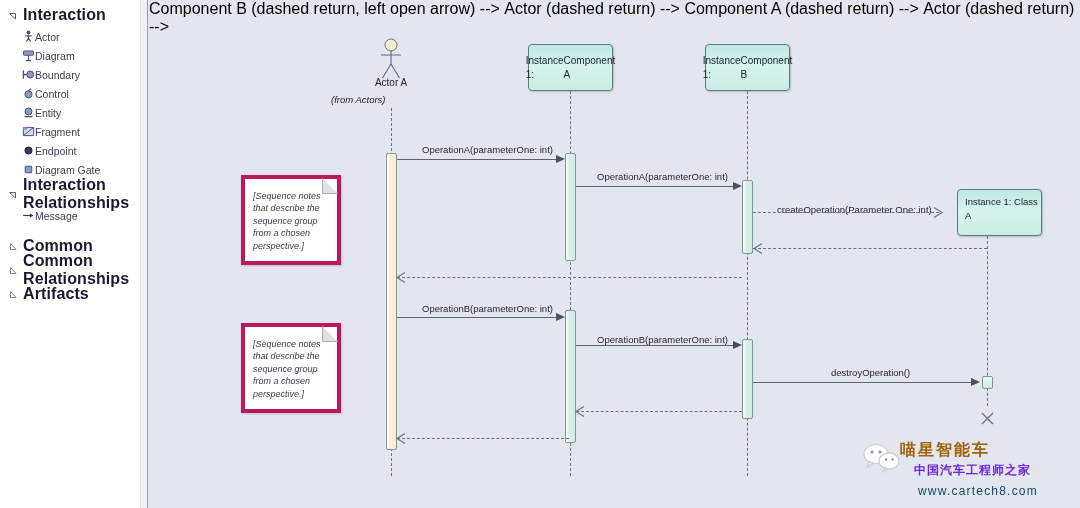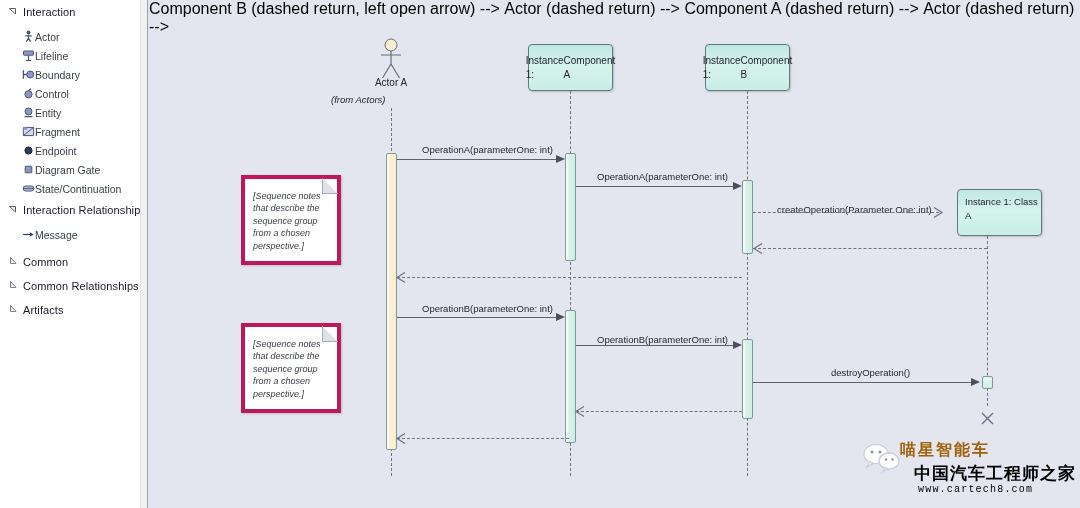--- a/index.html
+++ b/index.html
@@ -15,23 +15,23 @@
     position:absolute;left:0;top:0;width:148px;height:508px;
     background:#ffffff;
     border-right:1px solid #9aa0ad;
     box-sizing:border-box;
   }
   #sidebar-scroll{
     position:absolute;right:0;top:0;width:6px;height:508px;
     background:#f1f1f4;border-left:1px solid #dfe0e6;
   }
   .group-head{
-    display:flex;gap:6px;
+    display:flex;align-items:center;gap:6px;
     padding:0 0 0 8px;height:18px;
-    font-size:11px;font-weight:normal;color:#1a1a2e;
+    font-size:16px;font-weight:bold;color:#1a1a2e;
     letter-spacing:0.1px;
   }
   .tri{width:9px;flex:0 0 9px;display:block;color:#5b6070;font-size:8px;line-height:1;}
   .tri svg{display:block;}
   .item{
     display:flex;align-items:center;
     height:19px;padding-left:22px;
     font-size:10.5px;color:#3c4049;
   }
   .ic{width:13px;height:13px;flex:0 0 13px;display:block;}
@@ -125,27 +125,27 @@
 
   
   #watermark{position:absolute;left:860px;top:438px;width:220px;height:70px;}
   .wm-faint{
     position:absolute;left:40px;top:2px;
     font-size:16px;color:#a16207;font-weight:bold;letter-spacing:2px;
     font-family:"DejaVu Sans", sans-serif;white-space:nowrap;
   }
   .wm-cn{
     position:absolute;left:54px;top:24px;
-    font-size:17px;color:#000000;font-weight:bold;letter-spacing:1px;
+    font-size:12px;color:#6d28d9;font-weight:bold;letter-spacing:1px;
     font-family:"DejaVu Sans", sans-serif;white-space:nowrap;
   }
   .wm-url{
     position:absolute;left:58px;top:46px;
-    font-size:10px;color:#000000;letter-spacing:1.2px;
-    font-family:Liberation Mono, monospace;white-space:nowrap;
+    font-size:12px;color:#0c4a6e;letter-spacing:1.2px;
+    font-family:Liberation Sans, sans-serif;white-space:nowrap;
   }
   #wechat-logo{position:absolute;left:2px;top:4px;width:40px;height:32px;}
 </style>
 </head>
 <body>
 
 <div id="app">
 
   <div id="sidebar">
 
@@ -172,21 +172,21 @@
     </div>
 
     <div class="item">
       <span class="ic">
         <svg width="13" height="13" viewBox="0 0 13 13">
           <rect x="1.5" y="2" width="10" height="4.2" rx="0.6" fill="#8d9ac4" stroke="#4a5474" stroke-width="1"></rect>
           <path d="M6.5 6.2 V11.5" stroke="#4a5474" stroke-width="1.2"></path>
           <path d="M3.8 11.5 H9.2" stroke="#4a5474" stroke-width="1.2"></path>
         </svg>
       </span>
-      <span>Lifeline</span>
+      <span>Diagram</span>
     </div>
 
     <div class="item">
       <span class="ic">
         <svg width="13" height="13" viewBox="0 0 13 13">
           <path d="M1.4 2.2 V10.8 M1.4 6.5 H4.6" stroke="#4a5474" stroke-width="1.3" fill="none"></path>
           <circle cx="8.2" cy="6.5" r="3.5" fill="#8d9ac4" stroke="#4a5474" stroke-width="1"></circle>
         </svg>
       </span>
       <span>Boundary</span>
@@ -234,29 +234,20 @@
 
     <div class="item">
       <span class="ic">
         <svg width="13" height="13" viewBox="0 0 13 13">
           <rect x="3.2" y="3.2" width="6.6" height="6.6" rx="0.8" fill="#8d9ac4" stroke="#4a5474" stroke-width="1"></rect>
         </svg>
       </span>
       <span>Diagram Gate</span>
     </div>
 
-    <div class="item">
-      <span class="ic">
-        <svg width="13" height="13" viewBox="0 0 13 13">
-          <rect x="1.2" y="4" width="10.6" height="5" rx="2.5" fill="#aebbdd" stroke="#4a5474" stroke-width="1"></rect>
-          <path d="M1.2 6.5 H11.8" stroke="#4a5474" stroke-width="0.9"></path>
-        </svg>
-      </span>
-      <span>State/Continuation</span>
-    </div>
 
     <div class="sp6"></div>
 
     <div class="group-head">
       <span class="tri">
         <svg width="9" height="9" viewBox="0 0 9 9">
             <path d="M1.5 2.5 L7.5 2.5 L7.5 8" fill="none" stroke="#5b6070" stroke-width="1"></path>
             <path d="M1.5 2.5 L7.5 8" stroke="#5b6070" stroke-width="1" fill="none"></path>
           </svg>
       </span>

